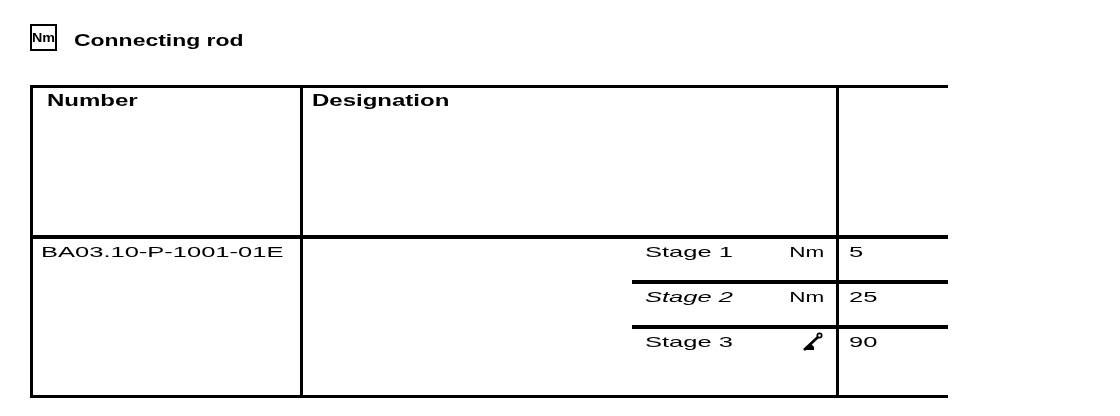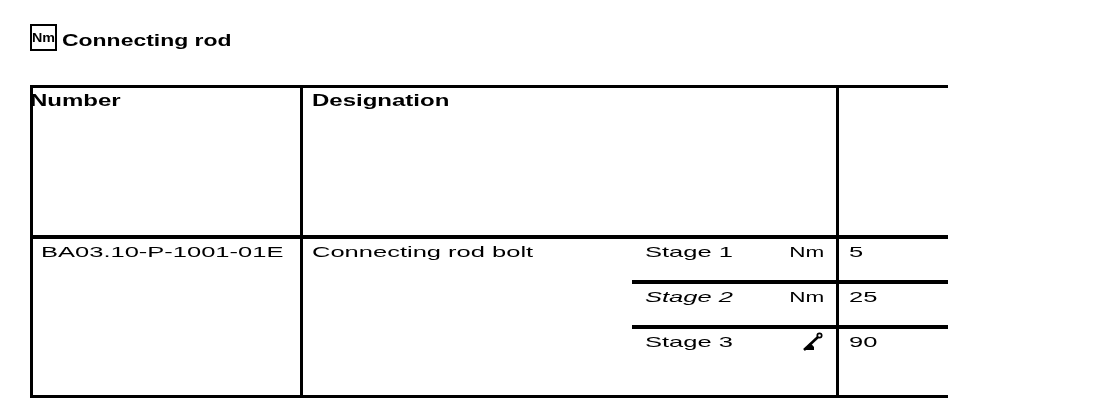--- a/index.html
+++ b/index.html
@@ -11,21 +11,21 @@
     color: #000000;
     font-family: "Liberation Sans", sans-serif;
     overflow: hidden;
   }
   
   .sx  { display: inline-block; transform: scaleX(1.7);  transform-origin: 0 0;    white-space: nowrap; }
   .sxh { display: inline-block; transform: scaleX(1.5);  transform-origin: 0 0;    white-space: nowrap; }
   .sxt { display: inline-block; transform: scaleX(1.35); transform-origin: 0 0;    white-space: nowrap; }
   .sxr { display: inline-block; transform: scaleX(1.5);  transform-origin: 100% 0; white-space: nowrap; }
 
-  .abs { position: absolute; }
+  .abs { position: absolute; margin-left: 12px; }
   .body-txt   { font-size: 15px; line-height: 18px; }
   .header-txt { font-size: 16px; line-height: 22px; font-weight: bold; }
   .title-txt  { font-size: 17px; line-height: 20px; font-weight: bold; }
 
   .nm-badge {
     position: absolute;
     left: 30px; top: 24px;
     width: 27px; height: 27px;
     border: 2px solid #000;
     box-sizing: border-box;
@@ -60,32 +60,29 @@
     <span class="sxt">Connecting rod</span>
   </div>
 
   <div class="table-frame"></div>
   <div class="vline" style="left:300px;"></div>
   <div class="vline" style="left:836px;"></div>
   <div class="hline" style="left:30px; top:235px; width:1010px; height:4px;"></div>
   <div class="hline" style="left:632px; top:280px; width:408px; height:4px;"></div>
   <div class="hline" style="left:632px; top:325px; width:408px; height:4px;"></div>
 
-  <div class="cell header-txt" style="left:30px; top:90px;">
+  <div class="cell header-txt" style="left:47px; top:90px;">
     <span class="sxh">Number</span>
   </div>
   <div class="cell header-txt" style="left:312px; top:90px;">
     <span class="sxh">Designation</span>
   </div>
 
   <div class="cell body-txt" style="left:41px; top:243px;">
     <span class="sx">BA03.10-P-1001-01E</span>
-  </div>
-  <div class="cell body-txt" style="left:312px; top:243px;">
-    <span class="sx">Connecting rod bolt</span>
   </div>
 
   <div class="cell body-txt" style="left:645px; top:243px;text-align:right;">
     <span class="sx">Stage 1</span>
   </div>
   <div class="cell body-txt unit-cell" style="left:700px; top:243px; width:124px;">
     <span class="sxr">Nm</span>
   </div>
   <div class="cell body-txt" style="left:849px; top:243px;">
     <span class="sx">5</span>

